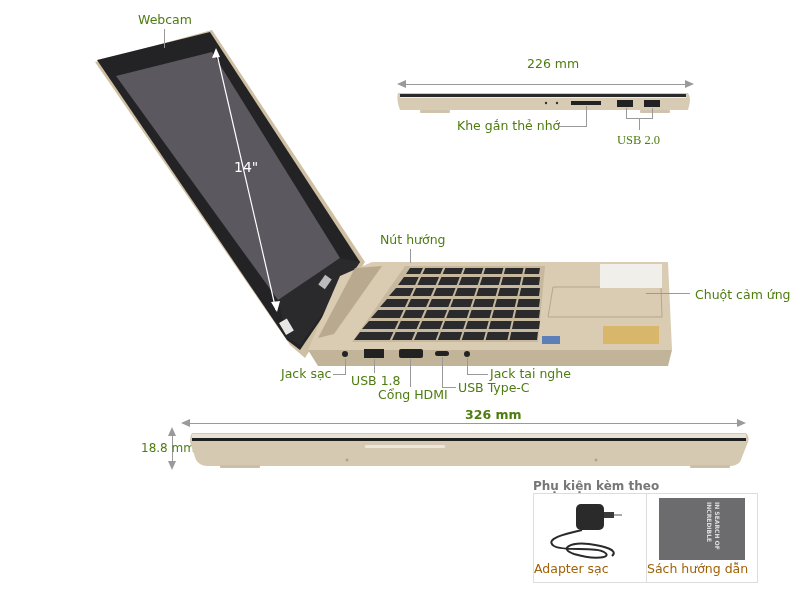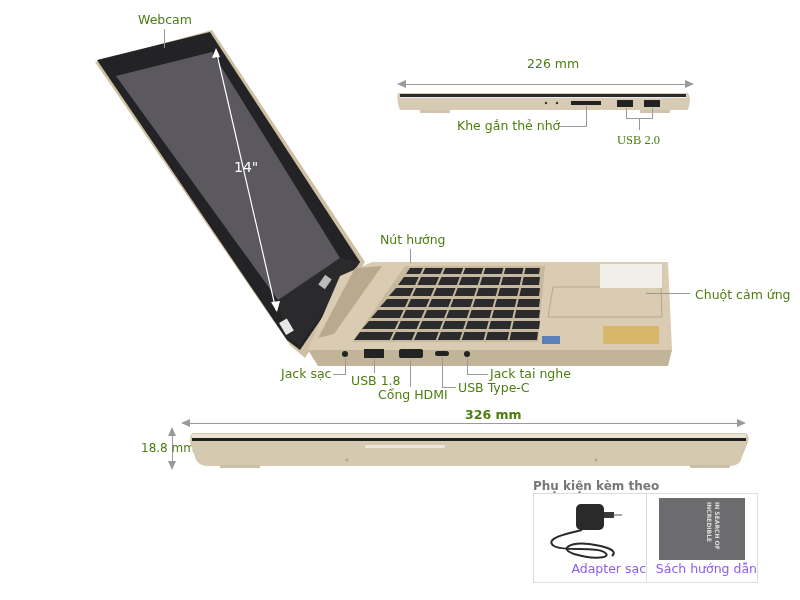--- a/index.html
+++ b/index.html
@@ -10,21 +10,21 @@
   .dimline{position:absolute;height:1px;background:#9a9a9a;}
   .arrowL,.arrowR{position:absolute;width:0;height:0;border-top:4px solid transparent;border-bottom:4px solid transparent;}
   .arrowL{border-right:9px solid #9a9a9a;}
   .arrowR{border-left:9px solid #9a9a9a;}
   .arrowU,.arrowD{position:absolute;width:0;height:0;border-left:4px solid transparent;border-right:4px solid transparent;}
   .arrowU{border-bottom:9px solid #9a9a9a;}
   .arrowD{border-top:9px solid #9a9a9a;}
   svg{position:absolute;overflow:visible;}
   .acc-box{position:absolute;border:1px solid #ddd;background:#fff;}
   .acc-title{position:absolute;font-size:12px;font-weight:bold;color:#777;}
-  .acc-cap{position:absolute;font-size:12.5px;color:#8b5cf6;text-align:right;width:100%;bottom:6px;}
+  .acc-cap{position:absolute;font-size:12.5px;color:#a16207;text-align:left;width:100%;bottom:6px;}
 </style>
 </head>
 <body>
 
 <div>
   <svg width="800" height="600" style="left:0;top:0;">
 
     <polygon points="95,62 212,30 365,262 305,358 290,345" fill="#cfc0a3"></polygon>
 
     <polygon points="97,60 210,32 360,262 300,350 287,340" fill="#232325"></polygon>

